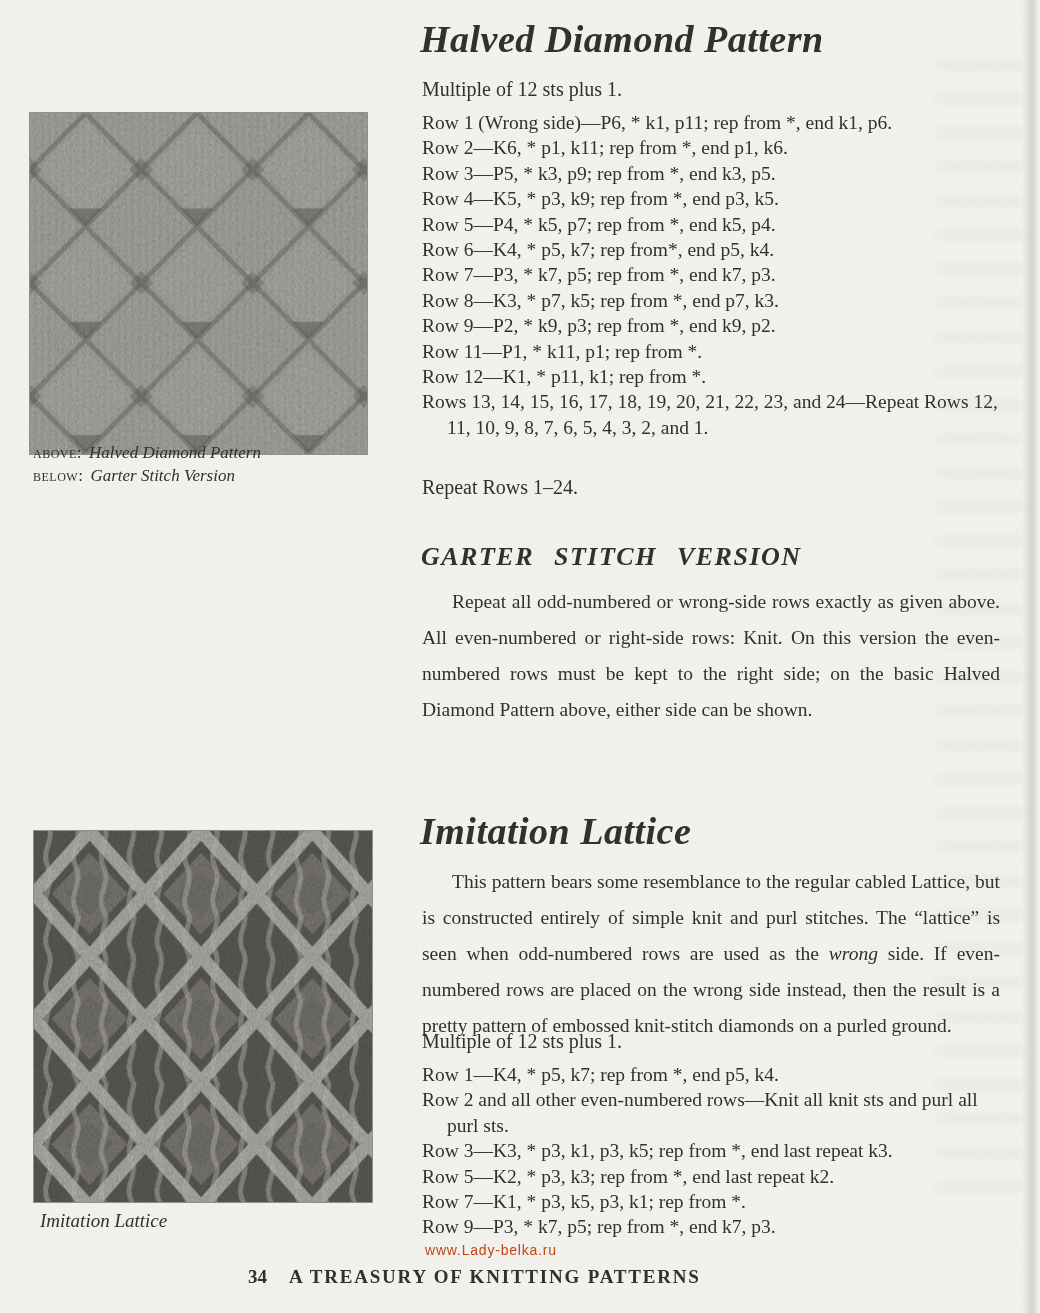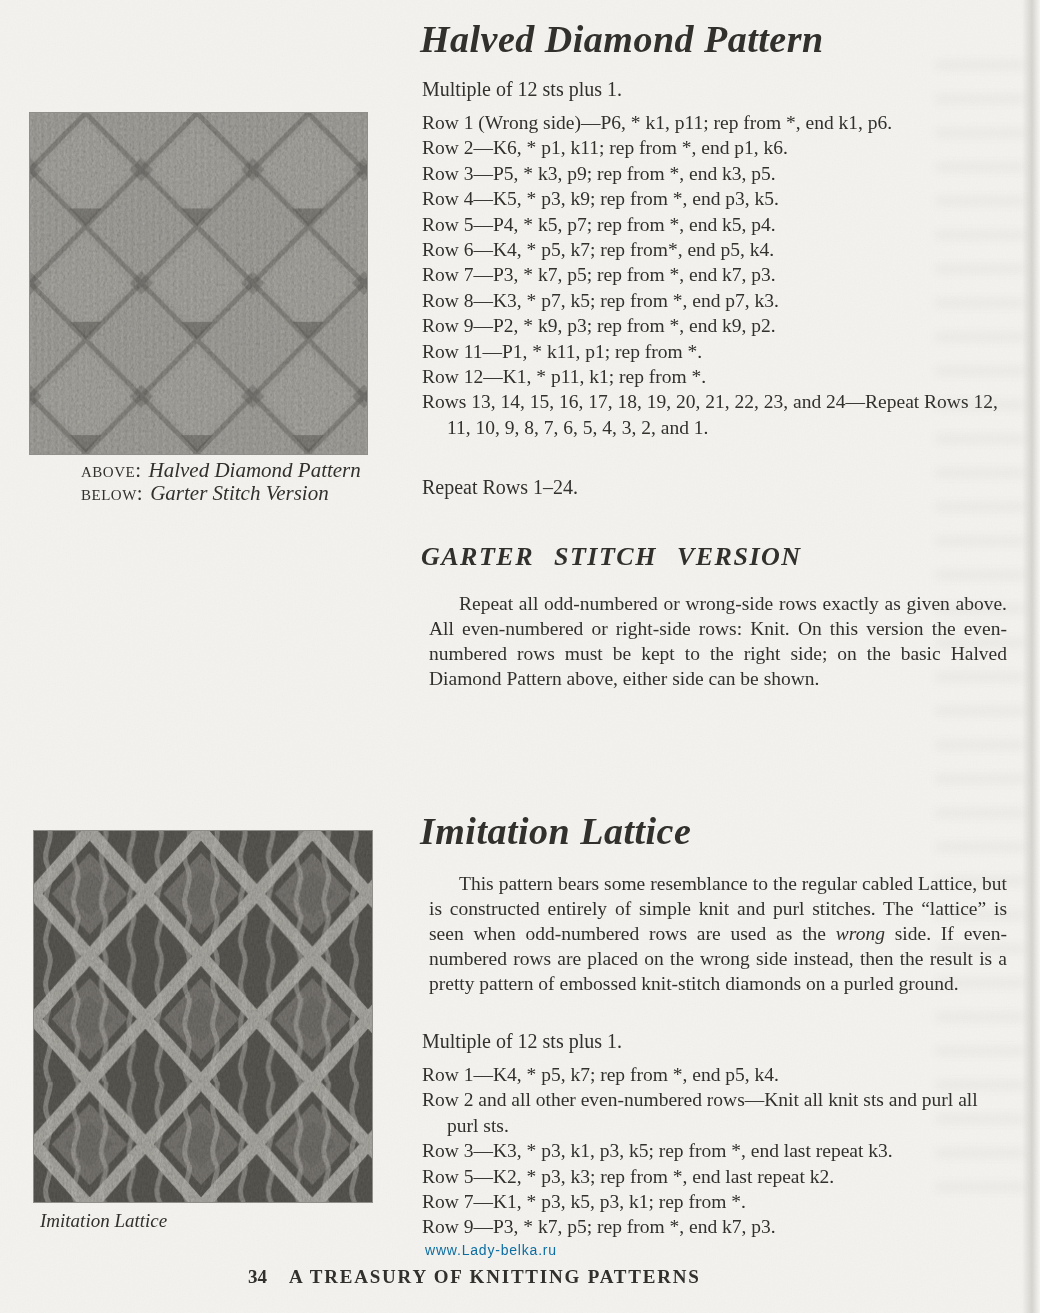--- a/index.html
+++ b/index.html
@@ -17,34 +17,34 @@
   
   .center-note{position:absolute;left:422px;width:578px;font-size:20px;}
   .m1{top:78px}.r1{top:476px}.m2{top:1030px}
 
   
   .rows{position:absolute;left:422px;width:578px;font-size:19.5px;}
   .rows1{top:110px}.rows2{top:1062px}
   .rows .row-line{padding-left:25px;text-indent:-25px;line-height:25.4px;}
 
   
-  .para{position:absolute;left:422px;width:578px;margin:7px;font-size:19.5px;line-height:25px;
+  .para{position:absolute;left:422px;width:578px;margin:0;font-size:19.5px;line-height:36px;
         text-align:justify;text-indent:30px;}
   .p1{top:584px}
   .p2{top:864px}
   .para em{font-style:italic;}
 
   
   .photo{position:absolute;margin:0;font-size:0;border:1px solid #8f8d87;box-sizing:border-box;}
   .photo1{left:29px;top:112px;width:339px;height:343px;}
   .photo2{left:33px;top:830px;width:340px;height:373px;}
   .photo svg{display:block;width:100%;height:100%;}
 
   
-  .caption1{position:absolute;left:33px;top:459px;font-size:21px;line-height:22.5px;margin-left:48px;}
+  .caption1{position:absolute;left:33px;top:442px;font-size:17px;line-height:22.5px;}
   .cap-label{font-variant:small-caps;letter-spacing:.5px;}
   .cap-text{font-style:italic;margin-left:7px;}
   .caption2{position:absolute;left:40px;top:1210px;font-style:italic;font-size:19px;}
 
   
   .watermark{position:absolute;left:425px;top:1242px;font-family:"Liberation Sans",sans-serif;
              font-size:14px;letter-spacing:.8px;color:#1e3c1e;}
   .footer{position:absolute;left:248px;top:1266px;font-size:19px;font-weight:bold;letter-spacing:1.8px;}
   .pageno{margin-right:22px;letter-spacing:0;}
 
@@ -141,21 +141,21 @@
           <path d="M14,-6 C22,8 6,20 14,36 C22,52 6,64 14,80 C18,88 10,92 14,96" fill="none" stroke="#c2c0b9" stroke-width="5" opacity="0.5"></path>
         </pattern>
       </defs>
       <rect width="340" height="373" fill="url(#lat2)"></rect>
       <rect width="340" height="373" fill="url(#wav2)"></rect>
       <rect width="340" height="373" filter="url(#gr2)" style="mix-blend-mode:multiply" opacity="0.68"></rect>
     </svg>
   </figure>
   <div class="caption2">Imitation Lattice</div>
 
-  <div class="watermark" style="color: #0369a1;">www.Lady-belka.ru</div>
+  <div class="watermark" style="color: #c2410c;">www.Lady-belka.ru</div>
   <div class="footer">
     <span class="pageno">34</span><span>A TREASURY OF KNITTING PATTERNS</span>
   </div>
 
   <div class="ghost-col"></div>
   <div class="edge-shade"></div>
   <svg class="page-grain" viewBox="0 0 1040 1313" preserveAspectRatio="none">
     <defs>
         <filter id="pgr">
           <feTurbulence type="fractalNoise" baseFrequency="0.8" numOctaves="2" seed="3"></feTurbulence>

